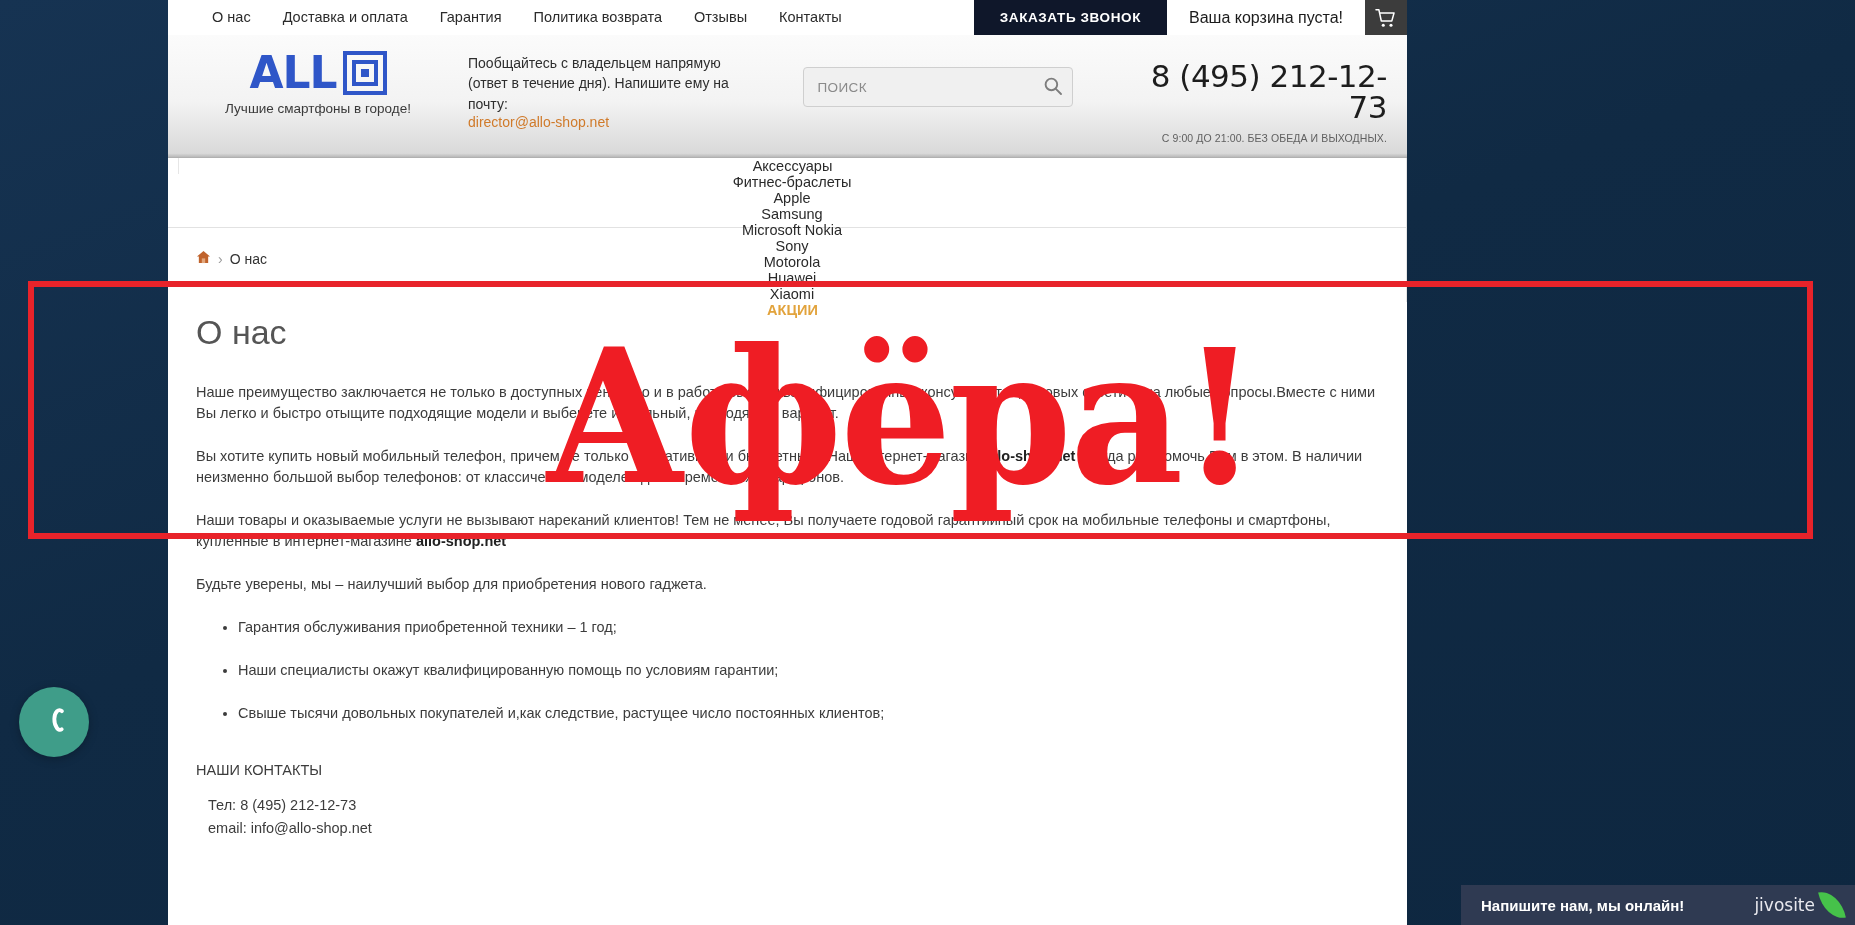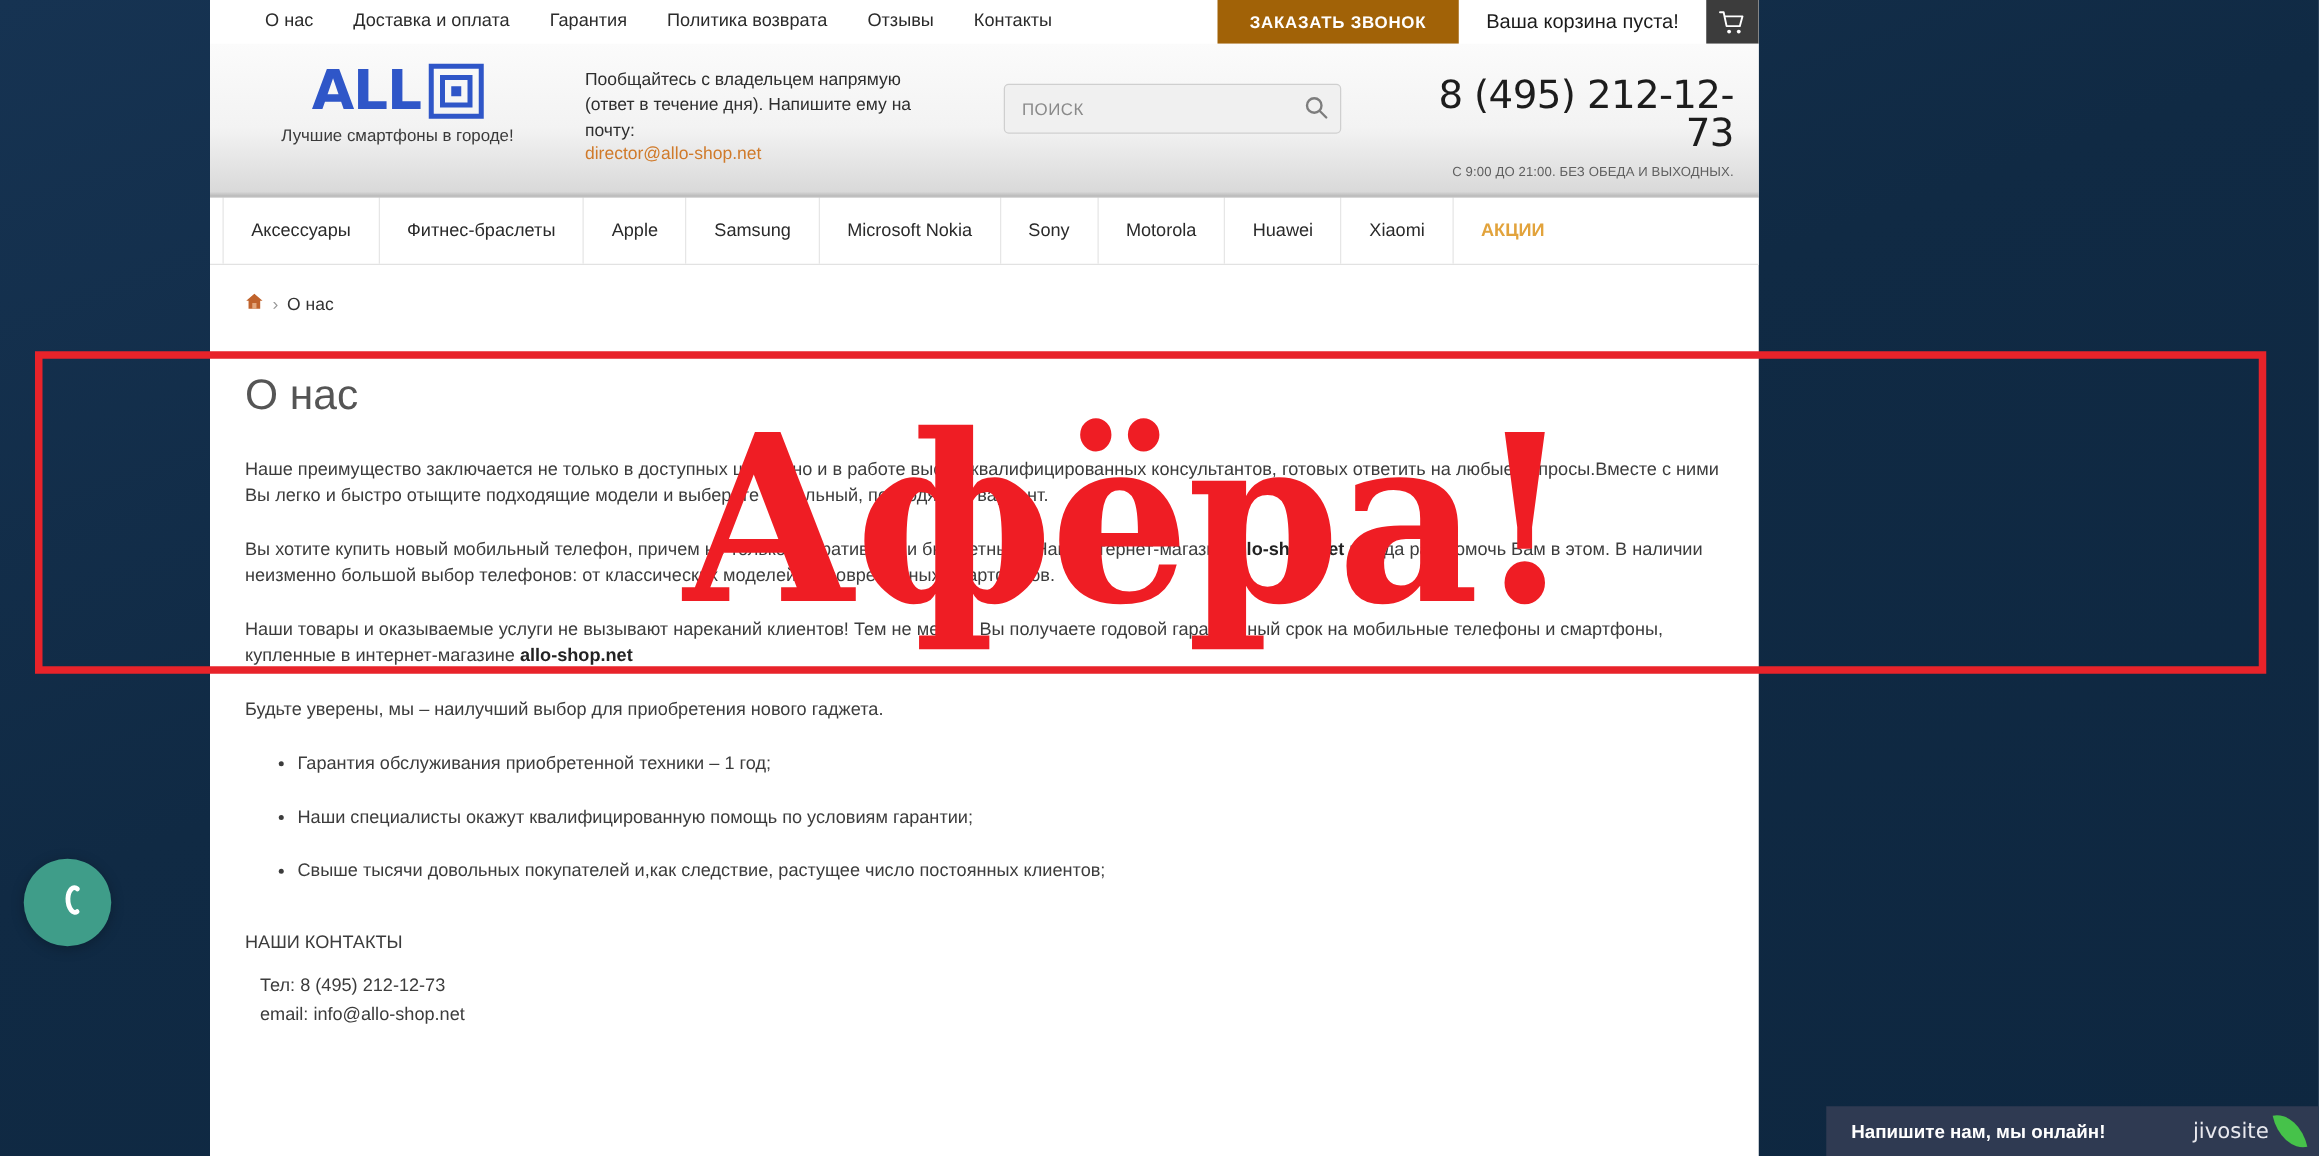--- a/index.html
+++ b/index.html
@@ -38,21 +38,21 @@
     padding-left: 28px;
     flex: 0 0 auto;
   }
   .topnav a {
     color: #2b2b2b; text-decoration: none;
     font-size: 14.5px; padding: 0 16px;
     line-height: 35px; white-space: nowrap;
   }
   .topbar-spacer { flex: 1 1 auto; }
   .callback-btn {
-    background: #a16207;
+    background: #0f172a;
     color: #ffffff;
     font-size: 13.5px;
     font-weight: bold;
     letter-spacing: .6px;
     display: flex; align-items: center; justify-content: center;
     padding: 0 26px;
     white-space: nowrap;
     border: none; cursor: pointer;
     font-family: "Liberation Sans", sans-serif;
   }
@@ -150,25 +150,26 @@
     font-family: "DejaVu Sans", sans-serif;
     line-height: 1;
   }
   .phone-hours {
     font-size: 10.5px; color: #5f5f5f; margin-top: 9px;
     letter-spacing: .1px;
   }
 
   
   .catnav {
-    height: 54px;
+    height: 70px;
     display: flex; align-items: stretch;
     background: #ffffff;
     border-bottom: 1px solid #e2e2e2;
     padding-left: 10px;
+    flex-direction: column;
   }
   .catnav a {
     display: flex; align-items: center; justify-content: center;
     padding: 0 22px;
     font-size: 14.5px; color: #2a2a2a; text-decoration: none;
     border-right: 1px solid #e6e6e6;
     white-space: nowrap;
   }
   .catnav a:first-child { border-left: 1px solid #e6e6e6; }
   .catnav a.promo { color: #e2a33c; font-weight: bold; border-right: none; }

